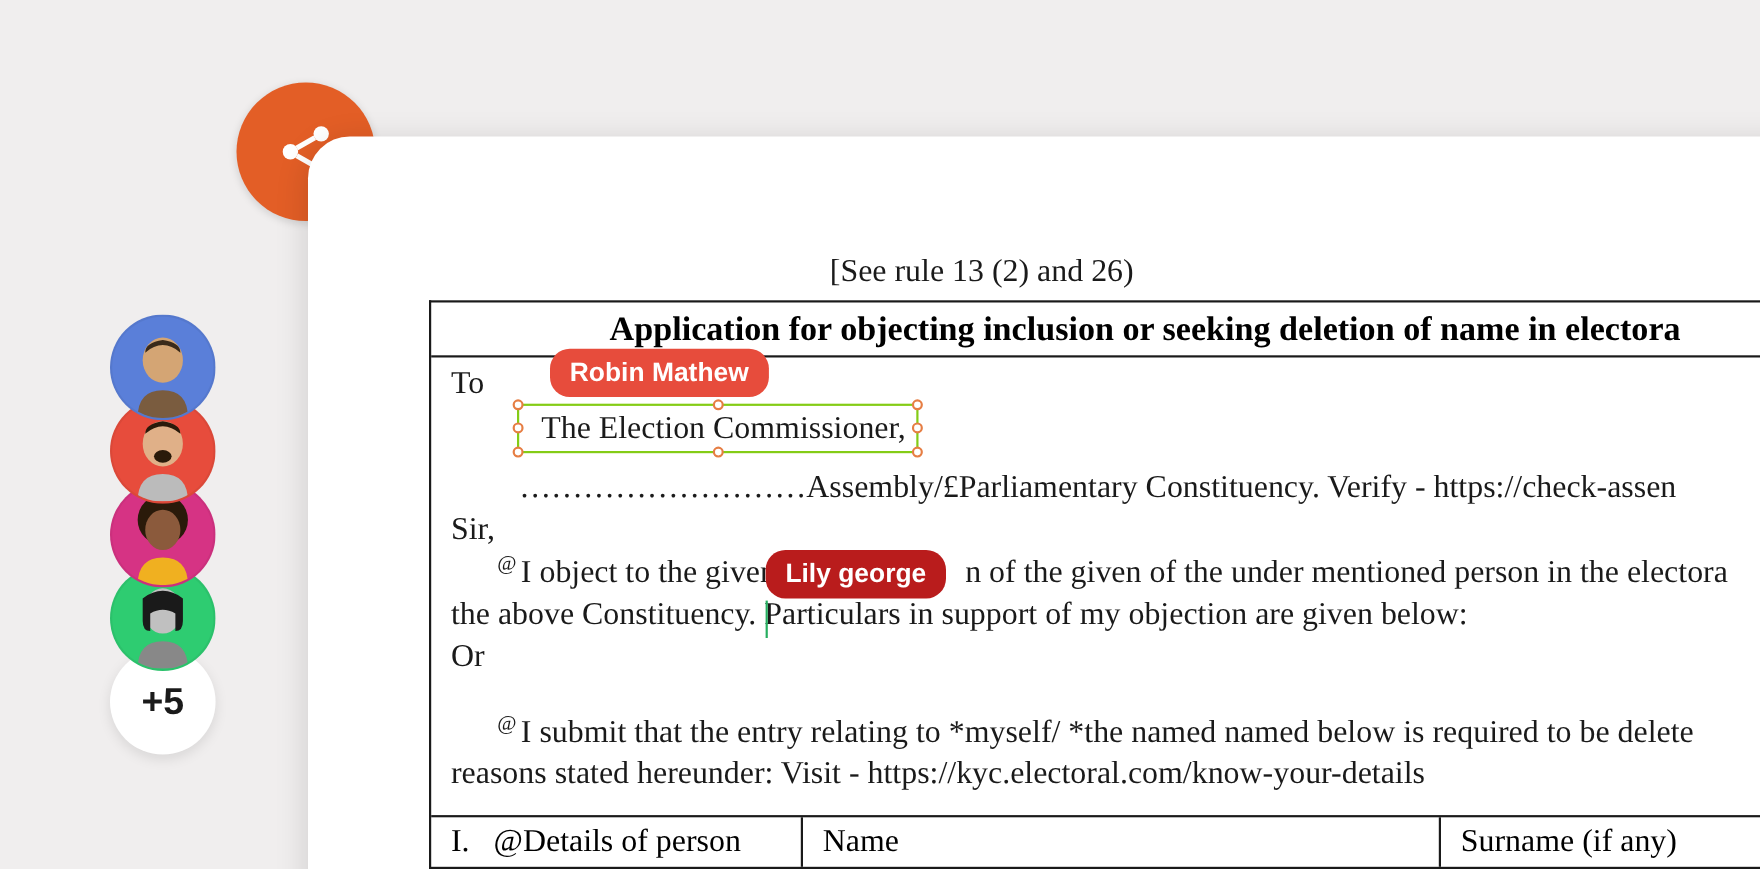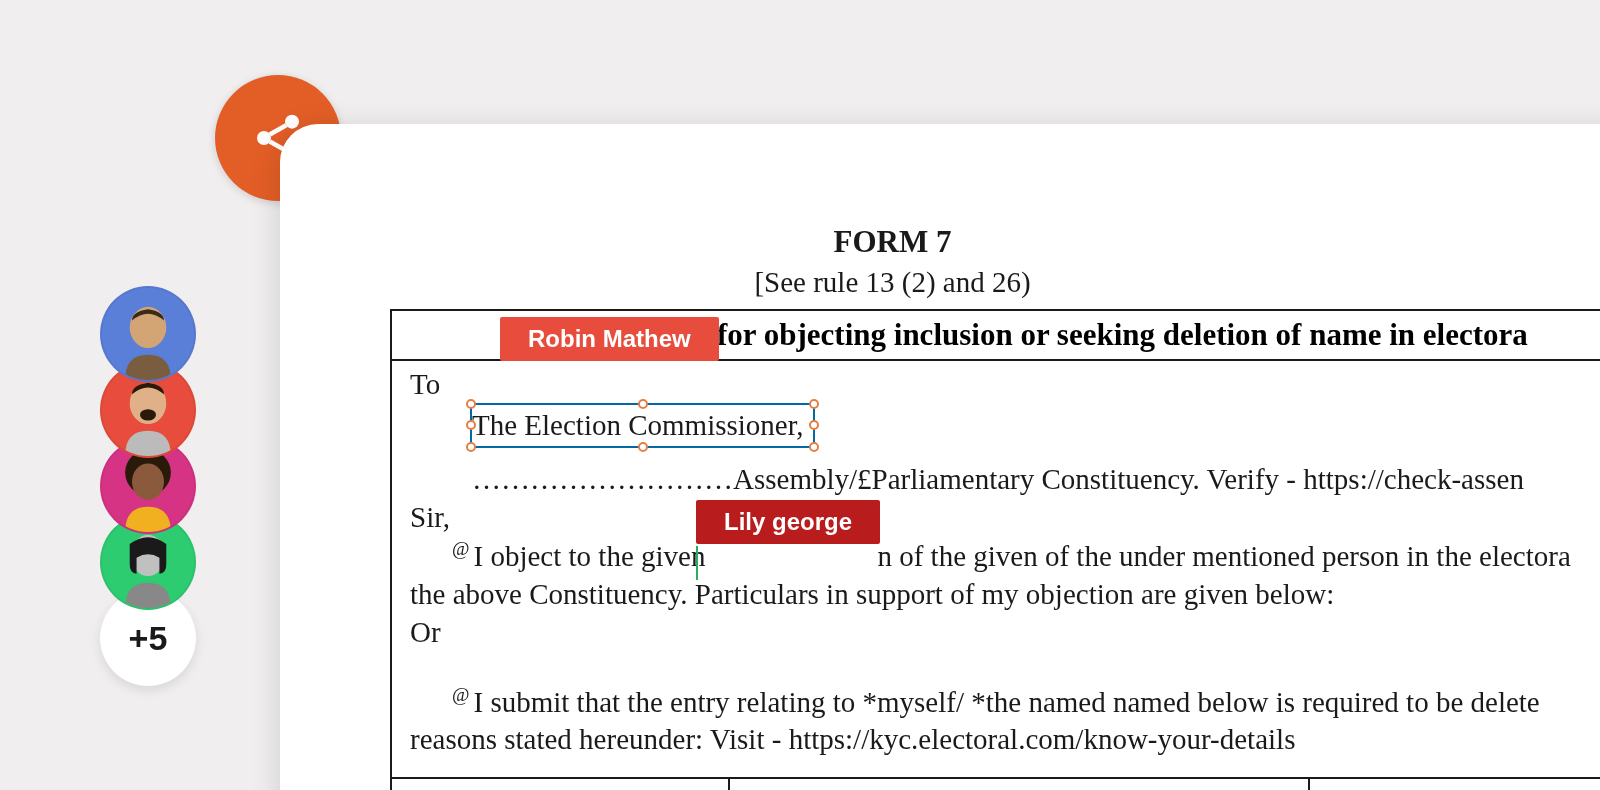--- a/index.html
+++ b/index.html
@@ -147,22 +147,22 @@
       vertical-align: super;
       margin-right: 4px;
     }
     .body-cell .para-spacer {
       height: 30px;
     }
     
     .selected-text {
       display: inline-block;
       position: relative;
-      border: 2px solid #0369a1;
-      padding: 1px 10px 1px 0;
+      border: 2px solid #84cc16;
+      padding: 1px 10px 1px 20px;
       margin-left: -2px;
     }
     .sel-handle {
       position: absolute;
       width: 10px;
       height: 10px;
       background: white;
       border: 2px solid #e67e44;
       border-radius: 50%;
     }
@@ -174,22 +174,22 @@
     .sh-bl { bottom: -6px; left: -6px; }
     .sh-bm { bottom: -6px; left: 50%; margin-left: -5px; }
     .sh-br { bottom: -6px; right: -6px; }
     
     .collab-label {
       position: absolute;
       font-family: -apple-system, 'Segoe UI', Arial, sans-serif;
       font-weight: 600;
       font-size: 24px;
       color: white;
-      padding: 8px 28px;
-      border-radius: 2px;
+      padding: 8px 18px;
+      border-radius: 18px;
       white-space: nowrap;
       z-index: 20;
     }
     .label-robin {
       background: #e74c3c;
       left: 500px;
       top: 317px;
     }
     .label-lily {
       background: #b91c1c;
@@ -267,21 +267,20 @@
           <ellipse cx="30" cy="24" rx="15" ry="18" fill="#c0c0c0"></ellipse>
           <path d="M10 70 Q10 48 30 48 Q50 48 50 70 Z" fill="#888"></path>
           <path d="M14 14 Q30 2 46 14 L46 32 Q46 40 40 40 L40 26 Q30 20 20 26 L20 40 Q14 40 14 32 Z" fill="#1a1a1a"></path>
         </svg>
     </div>
   </div>
   <div class="avatar-more">+5</div>
 </div>
 
 <div class="document-page">
-  <div class="form-title">FORM 7</div>
   <div class="form-subtitle">[See rule 13 (2) and 26)</div>
 
   <div class="form-table">
     <div class="app-heading">Application for objecting inclusion or seeking deletion of name in electora</div>
 
     <div class="body-cell">
       <div>To</div>
 
       <div class="indent">
         <span class="selected-text">

